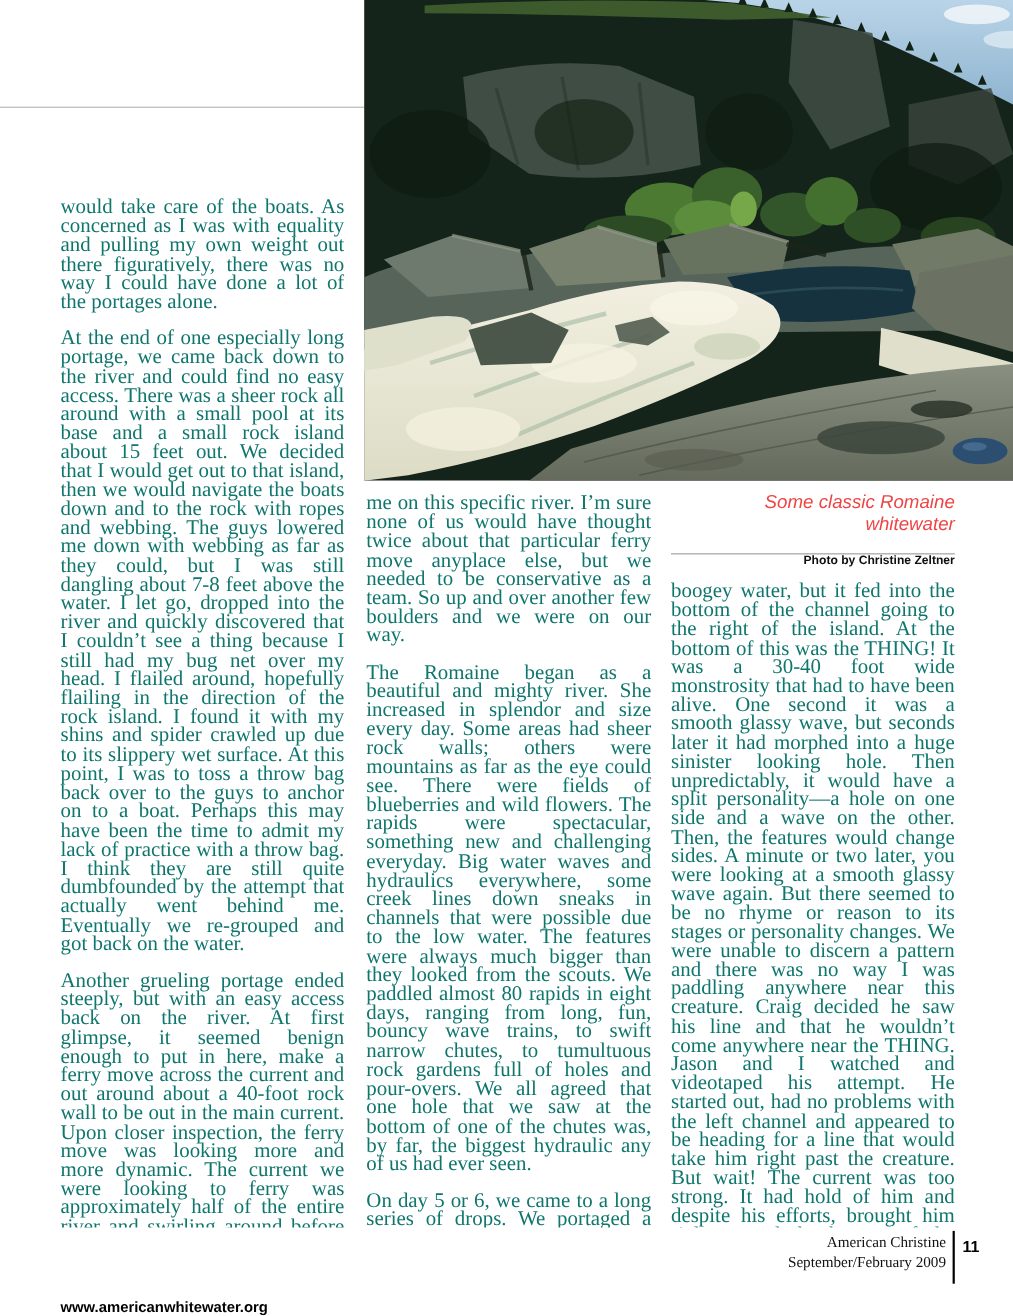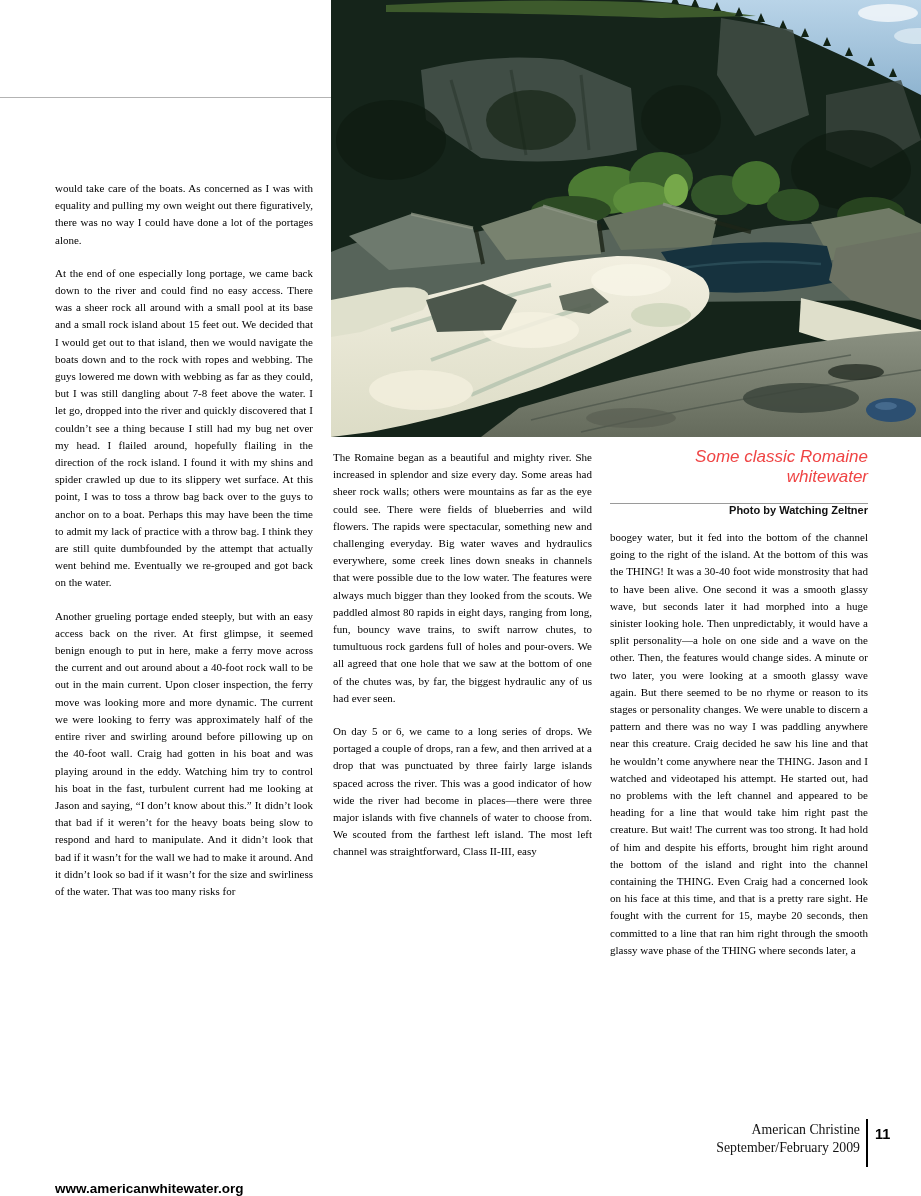--- a/index.html
+++ b/index.html
@@ -4,22 +4,22 @@
 <style>
   html,body{margin:0;padding:0;background:#ffffff;}
   .page{
     position:relative;width:921px;height:1196px;background:#ffffff;
     overflow:hidden;font-family:"Liberation Serif",serif;
   }
   .top-rule{position:absolute;left:0;top:97px;width:331px;height:1px;background:#b3b3b3;}
   .photo{position:absolute;left:331px;top:0;width:590px;height:437px;margin:0;}
   .photo svg{display:block;width:100%;height:100%;}
   .col{
-    position:absolute;text-align:justify;font-size:11px;line-height:17.2px;
-    color:#000000;
+    position:absolute;text-align:justify;font-size:19px;line-height:17.2px;
+    color:#0f766e;
   }
   .col p{margin:0 0 16px 0;}
   .col p:last-child{margin-bottom:0;}
   .col1{left:55px;top:180px;width:258px;height:936px;overflow:hidden;}
   .col2{left:333px;top:449px;width:259px;height:667px;overflow:hidden;}
   .col3{left:610px;top:529px;width:258px;height:587px;overflow:hidden;}
   .caption-block{
     position:absolute;left:610px;top:447px;width:258px;text-align:right;
     font-family:"Liberation Sans",sans-serif;
   }
@@ -128,27 +128,28 @@
     </svg>
   </figure>
 
   <div class="col col1">
     <p>would take care of the boats. As concerned as I was with equality and pulling my own weight out there figuratively, there was no way I could have done a lot of the portages alone.</p>
     <p>At the end of one especially long portage, we came back down to the river and could find no easy access. There was a sheer rock all around with a small pool at its base and a small rock island about 15 feet out. We decided that I would get out to that island, then we would navigate the boats down and to the rock with ropes and webbing. The guys lowered me down with webbing as far as they could, but I was still dangling about 7-8 feet above the water. I let go, dropped into the river and quickly discovered that I couldn’t see a thing because I still had my bug net over my head. I flailed around, hopefully flailing in the direction of the rock island. I found it with my shins and spider crawled up due to its slippery wet surface. At this point, I was to toss a throw bag back over to the guys to anchor on to a boat. Perhaps this may have been the time to admit my lack of practice with a throw bag. I think they are still quite dumbfounded by the attempt that actually went behind me. Eventually we re-grouped and got back on the water.</p>
     <p>Another grueling portage ended steeply, but with an easy access back on the river. At first glimpse, it seemed benign enough to put in here, make a ferry move across the current and out around about a 40-foot rock wall to be out in the main current. Upon closer inspection, the ferry move was looking more and more dynamic. The current we were looking to ferry was approximately half of the entire river and swirling around before pillowing up on the 40-foot wall. Craig had gotten in his boat and was playing around in the eddy. Watching him try to control his boat in the fast, turbulent current had me looking at Jason and saying, “I don’t know about this.” It didn’t look that bad if it weren’t for the heavy boats being slow to respond and hard to manipulate. And it didn’t look that bad if it wasn’t for the wall we had to make it around. And it didn’t look so bad if it wasn’t for the size and swirliness of the water. That was too many risks for</p>
   </div>
 
   <div class="col col2">
+    <p>me on this specific river. I’m sure none of us would have thought twice about that particular ferry move anyplace else, but we needed to be conservative as a team. So up and over another few boulders and we were on our way.</p>
     <p>The Romaine began as a beautiful and mighty river. She increased in splendor and size every day. Some areas had sheer rock walls; others were mountains as far as the eye could see. There were fields of blueberries and wild flowers. The rapids were spectacular, something new and challenging everyday. Big water waves and hydraulics everywhere, some creek lines down sneaks in channels that were possible due to the low water. The features were always much bigger than they looked from the scouts. We paddled almost 80 rapids in eight days, ranging from long, fun, bouncy wave trains, to swift narrow chutes, to tumultuous rock gardens full of holes and pour-overs. We all agreed that one hole that we saw at the bottom of one of the chutes was, by far, the biggest hydraulic any of us had ever seen.</p>
     <p>On day 5 or 6, we came to a long series of drops. We portaged a couple of drops, ran a few, and then arrived at a drop that was punctuated by three fairly large islands spaced across the river. This was a good indicator of how wide the river had become in places—there were three major islands with five channels of water to choose from. We scouted from the farthest left island. The most left channel was straightforward, Class II-III, easy</p>
   </div>
 
   <div class="caption-block">
     <div class="photo-caption">Some classic Romaine whitewater</div>
-    <div class="photo-credit">Photo by Watching Zeltner</div>
+    <div class="photo-credit">Photo by Christine Zeltner</div>
   </div>
   <div class="caption-rule"></div>
 
   <div class="col col3">
     <p>boogey water, but it fed into the bottom of the channel going to the right of the island. At the bottom of this was the THING! It was a 30-40 foot wide monstrosity that had to have been alive. One second it was a smooth glassy wave, but seconds later it had morphed into a huge sinister looking hole. Then unpredictably, it would have a split personality—a hole on one side and a wave on the other. Then, the features would change sides. A minute or two later, you were looking at a smooth glassy wave again. But there seemed to be no rhyme or reason to its stages or personality changes. We were unable to discern a pattern and there was no way I was paddling anywhere near this creature. Craig decided he saw his line and that he wouldn’t come anywhere near the THING. Jason and I watched and videotaped his attempt. He started out, had no problems with the left channel and appeared to be heading for a line that would take him right past the creature. But wait! The current was too strong. It had hold of him and despite his efforts, brought him right around the bottom of the island and right into the channel containing the THING. Even Craig had a concerned look on his face at this time, and that is a pretty rare sight. He fought with the current for 15, maybe 20 seconds, then committed to a line that ran him right through the smooth glassy wave phase of the THING where seconds later, a</p>
   </div>
 
   <div class="site-url">www.americanwhitewater.org</div>
 
   <div class="footer-right">

